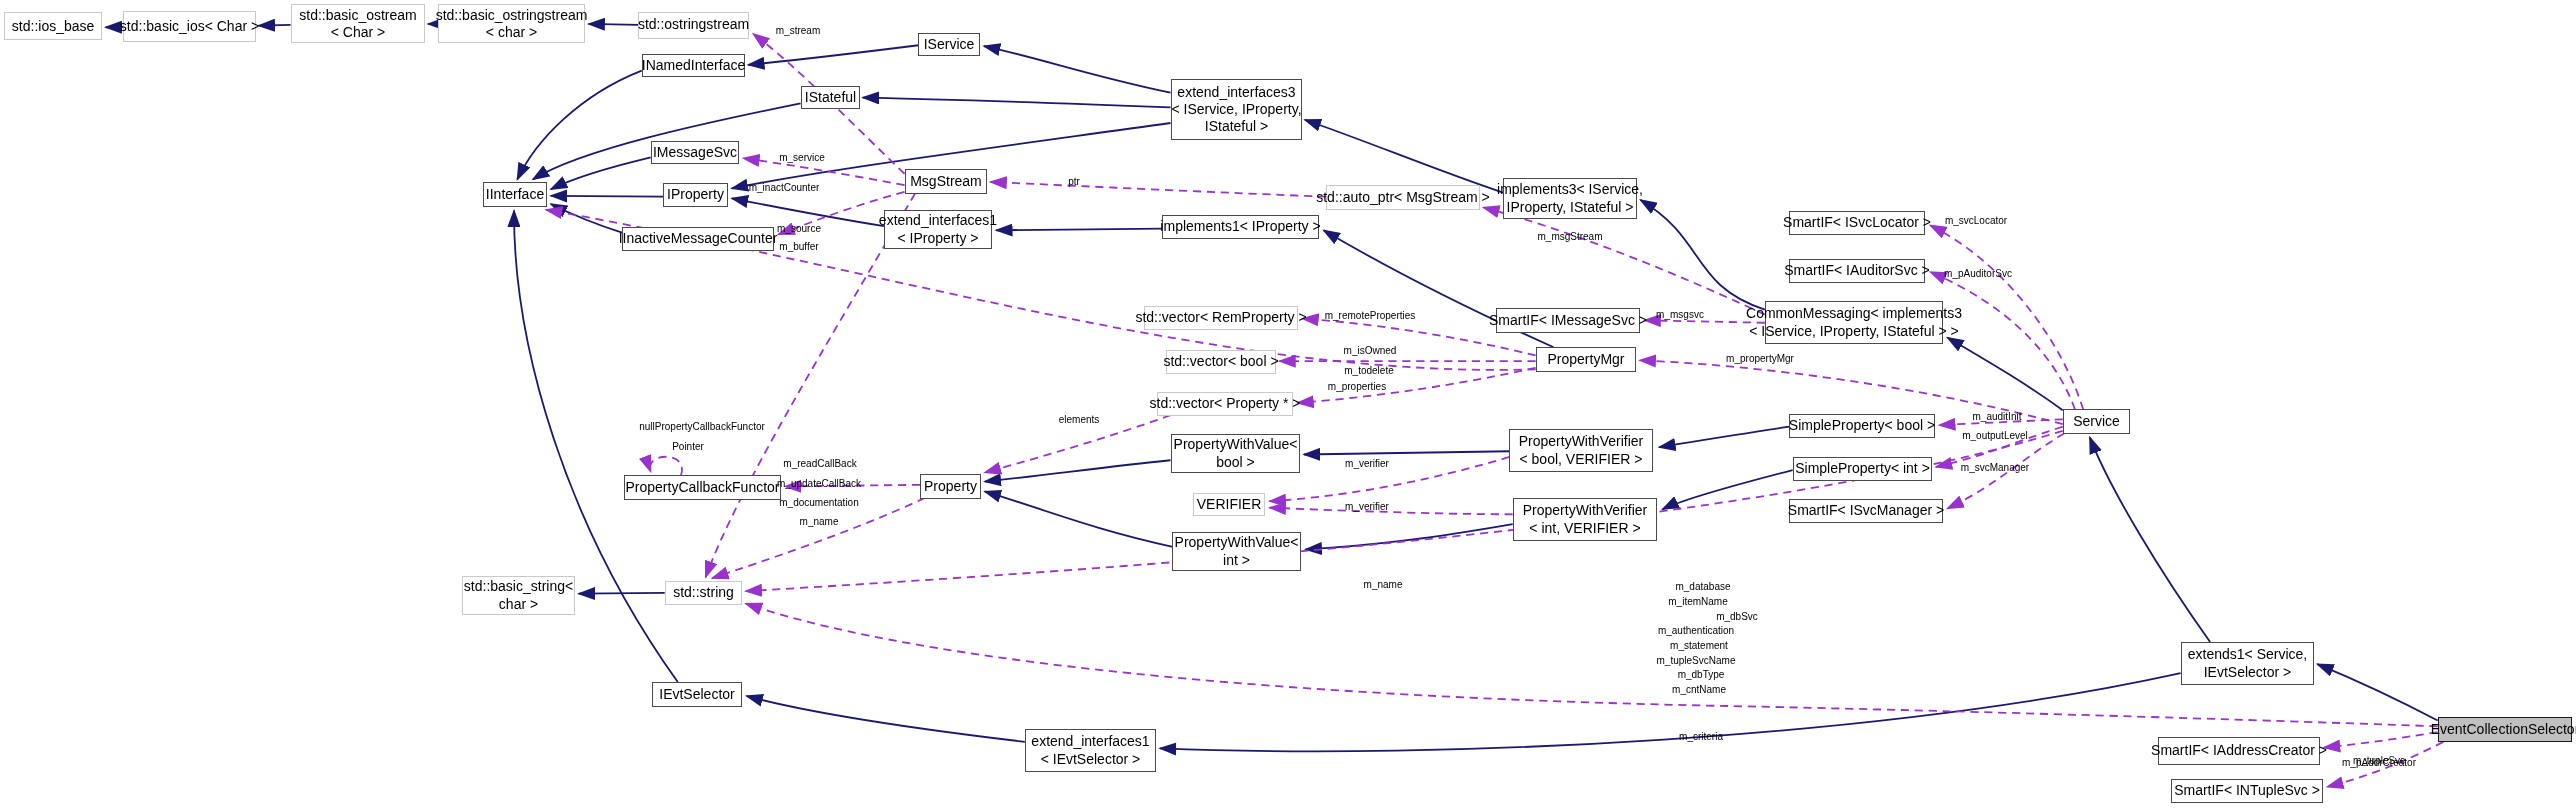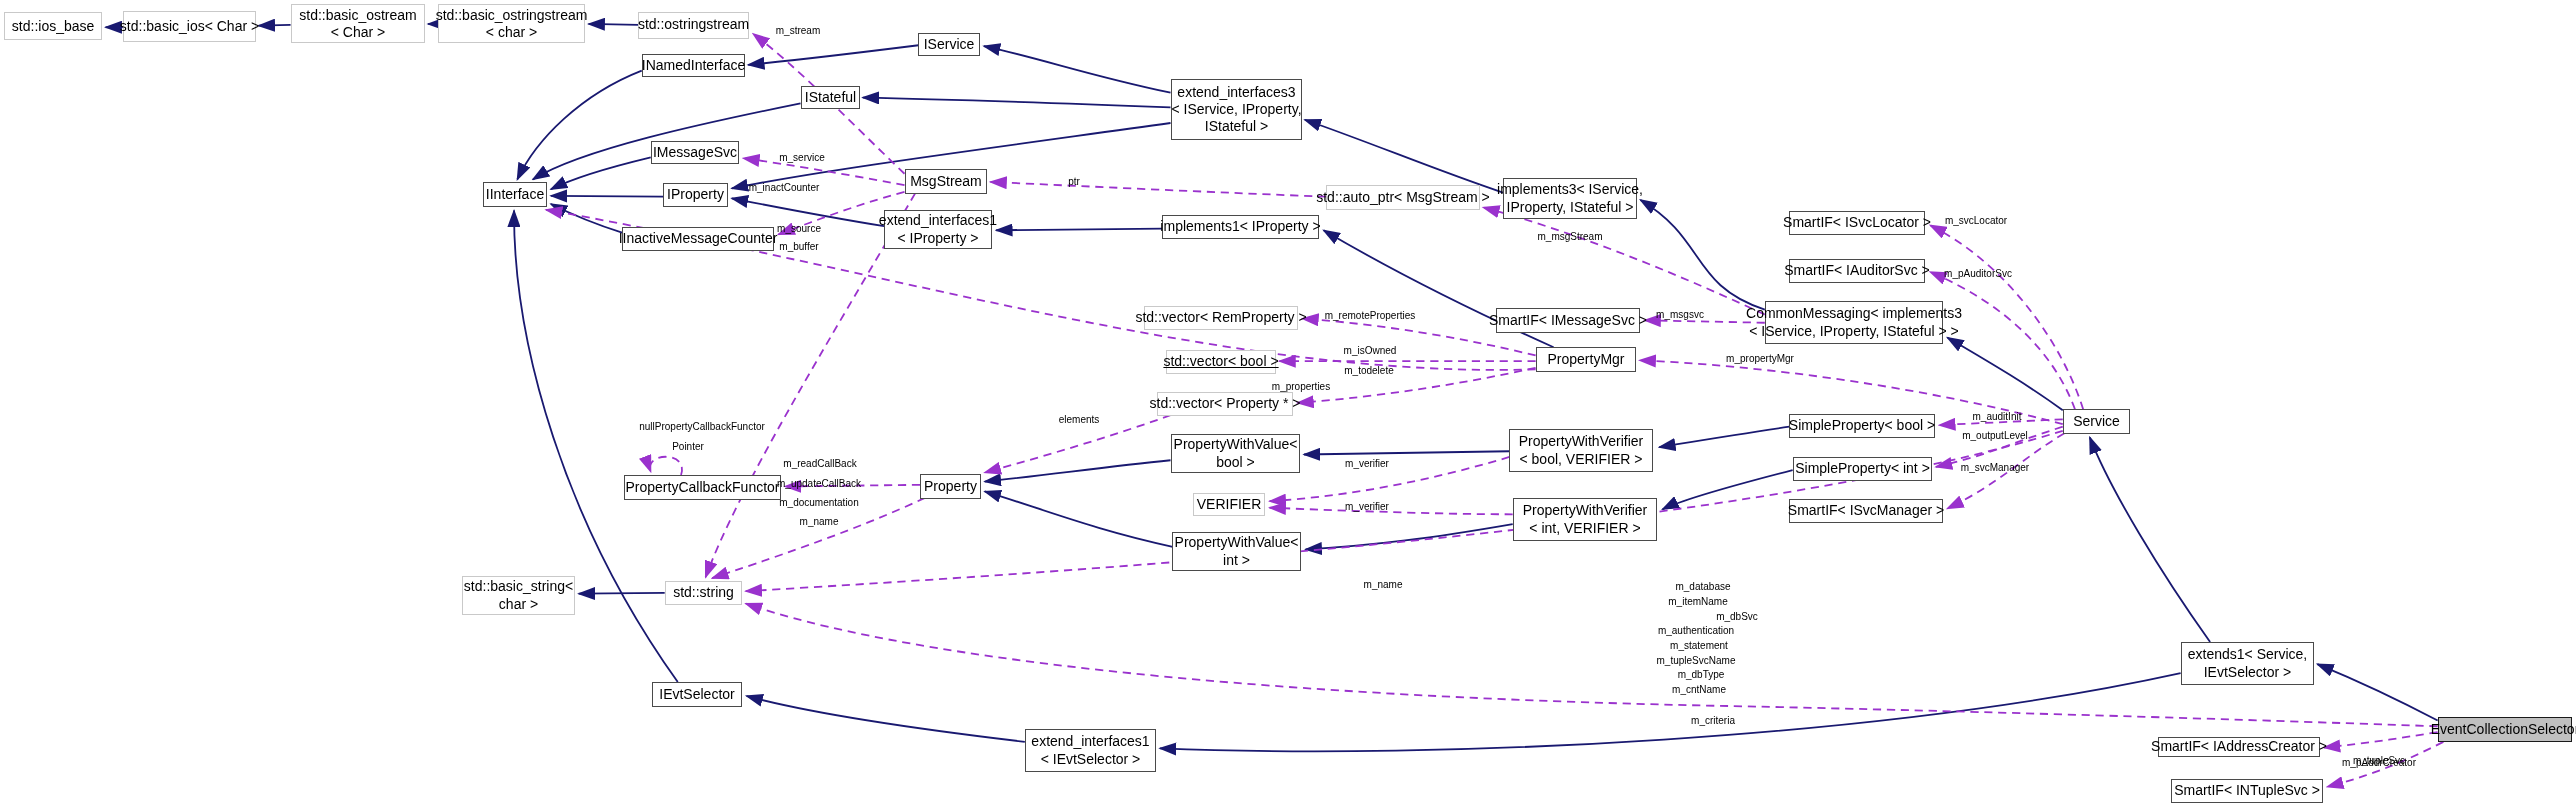--- a/index.html
+++ b/index.html
@@ -167,21 +167,21 @@
       </div>
       <div class="node dark" style="left: 1496px; top: 308px; width: 144px; height: 24.6px;">
         <div class="nl">SmartIF&lt; IMessageSvc &gt;</div>
       </div>
       <div class="node dark" style="left: 1536px; top: 347px; width: 100px; height: 24.6px;">
         <div class="nl">PropertyMgr</div>
       </div>
       <div class="node light" style="left: 1144px; top: 306px; width: 154px; height: 24px;">
         <div class="nl">std::vector&lt; RemProperty &gt;</div>
       </div>
-      <div class="node light" style="left: 1166px; top: 350px; width: 110px; height: 24px; text-decoration: underline;">
+      <div class="node light" style="left: 1166px; top: 350px; width: 110px; height: 24px;">
         <div class="nl">std::vector&lt; bool &gt;</div>
       </div>
       <div class="node light" style="left: 1157px; top: 392px; width: 136px; height: 24px;">
         <div class="nl">std::vector&lt; Property * &gt;</div>
       </div>
       <div class="node dark" style="left: 1171px; top: 434px; width: 129px; height: 39px;">
         <div class="nl">PropertyWithValue&lt;</div>
         <div class="nl">bool &gt;</div>
       </div>
       <div class="node dark" style="left: 1509px; top: 429px; width: 144px; height: 43px;">
@@ -231,21 +231,21 @@
         <div class="nl">extend_interfaces1</div>
         <div class="nl">&lt; IEvtSelector &gt;</div>
       </div>
       <div class="node dark" style="left: 2181px; top: 642px; width: 133px; height: 43px;">
         <div class="nl">extends1&lt; Service,</div>
         <div class="nl">IEvtSelector &gt;</div>
       </div>
       <div class="node highlight" style="left: 2438px; top: 717px; width: 134px; height: 24.6px;">
         <div class="nl">EventCollectionSelector</div>
       </div>
-      <div class="node dark" style="left: 2158px; top: 737px; width: 162px; height: 20px; align-items: center;">
+      <div class="node dark" style="left: 2158px; top: 737px; width: 162px; height: 28px; align-items: center;">
         <div class="nl">SmartIF&lt; IAddressCreator &gt;</div>
       </div>
       <div class="node dark" style="left: 2171px; top: 779px; width: 152px; height: 24px;">
         <div class="nl">SmartIF&lt; INTupleSvc &gt;</div>
       </div>
     </div>
   <div id="labels">
       <span class="elabel" style="left: 798px; top: 29.5px;">m_stream</span>
       <span class="elabel" style="left: 802px; top: 157px;">m_service</span>
       <span class="elabel" style="left: 784px; top: 187px;">m_inactCounter</span>
@@ -253,21 +253,21 @@
       <span class="elabel" style="left: 799px; top: 246px;">m_buffer</span>
       <span class="elabel" style="left: 1074px; top: 181px;">ptr</span>
       <span class="elabel" style="left: 1570px; top: 236px;">m_msgStream</span>
       <span class="elabel" style="left: 1976px; top: 220px;">m_svcLocator</span>
       <span class="elabel" style="left: 1978px; top: 273px;">m_pAuditorSvc</span>
       <span class="elabel" style="left: 1680px; top: 314px;">m_msgsvc</span>
       <span class="elabel" style="left: 1760px; top: 358px;">m_propertyMgr</span>
       <span class="elabel" style="left: 1370px; top: 315px;">m_remoteProperties</span>
       <span class="elabel" style="left: 1370px; top: 350px;">m_isOwned</span>
       <span class="elabel" style="left: 1369px; top: 370px; text-align: center;">m_todelete</span>
-      <span class="elabel" style="left: 1301px; top: 386px;">m_properties</span>
+      <span class="elabel" style="left: 1357px; top: 386px;">m_properties</span>
       <span class="elabel" style="left: 1079px; top: 419px;">elements</span>
       <span class="elabel" style="left: 1367px; top: 463px;">m_verifier</span>
       <span class="elabel" style="left: 1367px; top: 506px;">m_verifier</span>
       <span class="elabel" style="left: 1997px; top: 416px;">m_auditInit</span>
       <span class="elabel" style="left: 1995px; top: 435px; text-align: center;">m_outputLevel</span>
       <span class="elabel" style="left: 1995px; top: 467px;">m_svcManager</span>
       <span class="elabel" style="left: 820px; top: 463px;">m_readCallBack</span>
       <span class="elabel" style="left: 819px; top: 483px;">m_updateCallBack</span>
       <span class="elabel" style="left: 819px; top: 502px;">m_documentation</span>
       <span class="elabel" style="left: 819px; top: 521px;">m_name</span>
@@ -275,18 +275,18 @@
       <span class="elabel" style="left: 688px; top: 446px;">Pointer</span>
       <span class="elabel" style="left: 1383px; top: 584px;">m_name</span>
       <span class="elabel" style="left: 1703px; top: 586px;">m_database</span>
       <span class="elabel" style="left: 1698px; top: 601px;">m_itemName</span>
       <span class="elabel" style="left: 1701px; top: 616px; margin-left: 36px;">m_dbSvc</span>
       <span class="elabel" style="left: 1696px; top: 630px;">m_authentication</span>
       <span class="elabel" style="left: 1699px; top: 645px;">m_statement</span>
       <span class="elabel" style="left: 1696px; top: 660px;">m_tupleSvcName</span>
       <span class="elabel" style="left: 1701px; top: 674px;">m_dbType</span>
       <span class="elabel" style="left: 1699px; top: 689px;">m_cntName</span>
-      <span class="elabel" style="left: 1701px; top: 720px; margin-left: 12px;">m_criteria</span>
+      <span class="elabel" style="left: 1701px; top: 736px;">m_criteria</span>
       <span class="elabel" style="left: 2379px; top: 762px;">m_pAddrCreator</span>
       <span class="elabel" style="left: 2379px; top: 760px;">m_tupleSvc</span>
     </div>
 </div>
 
 
 </body></html>

